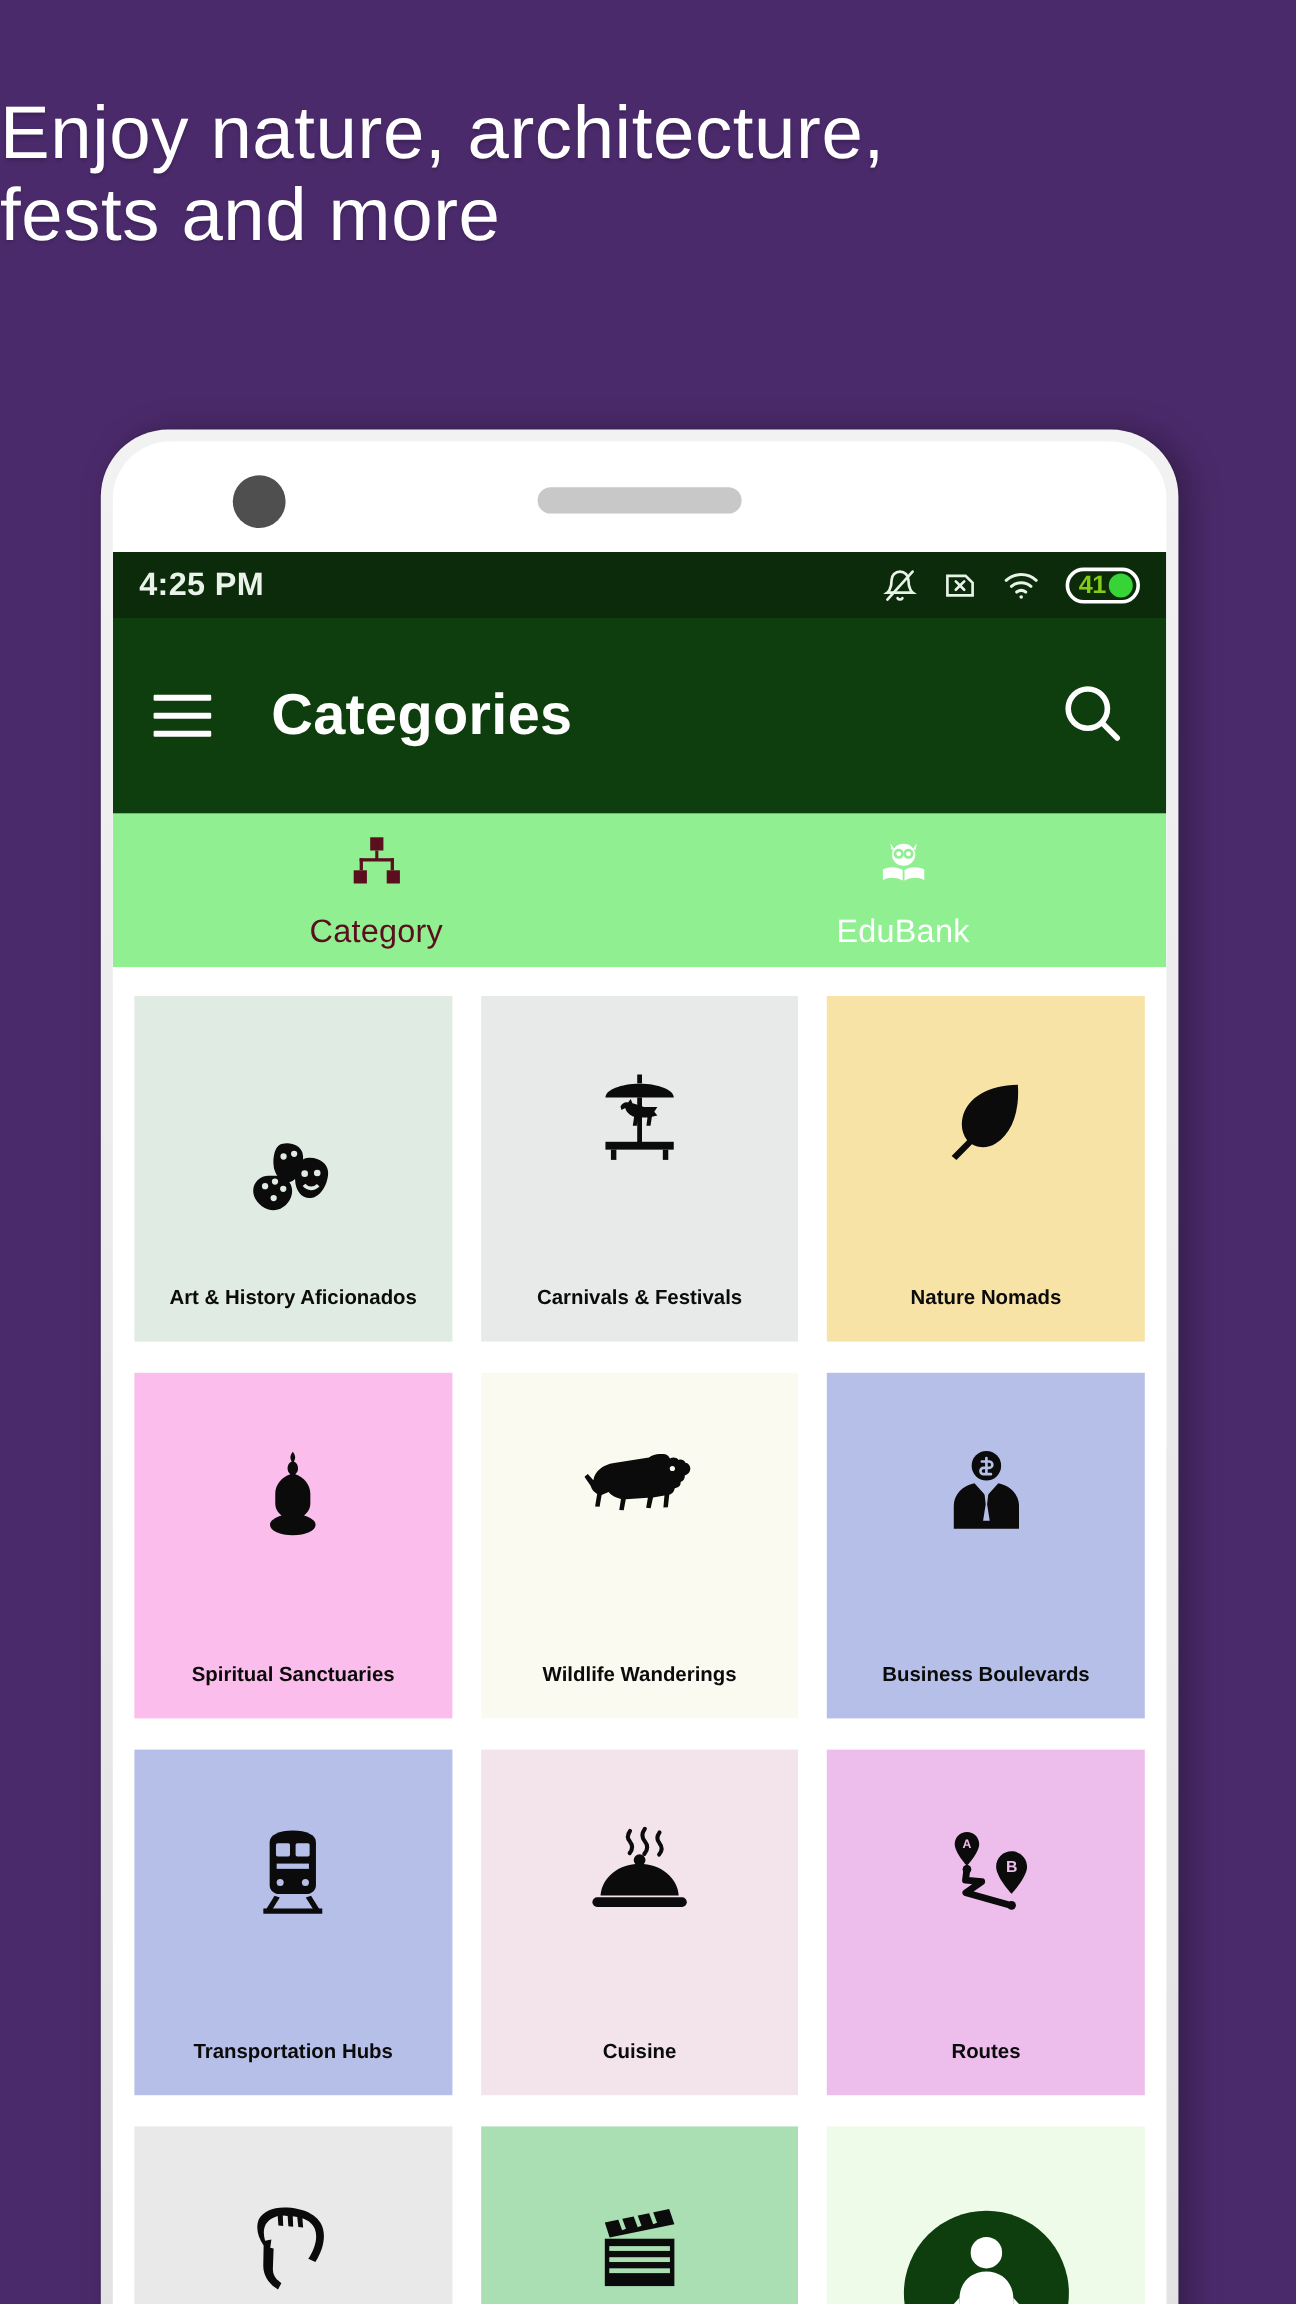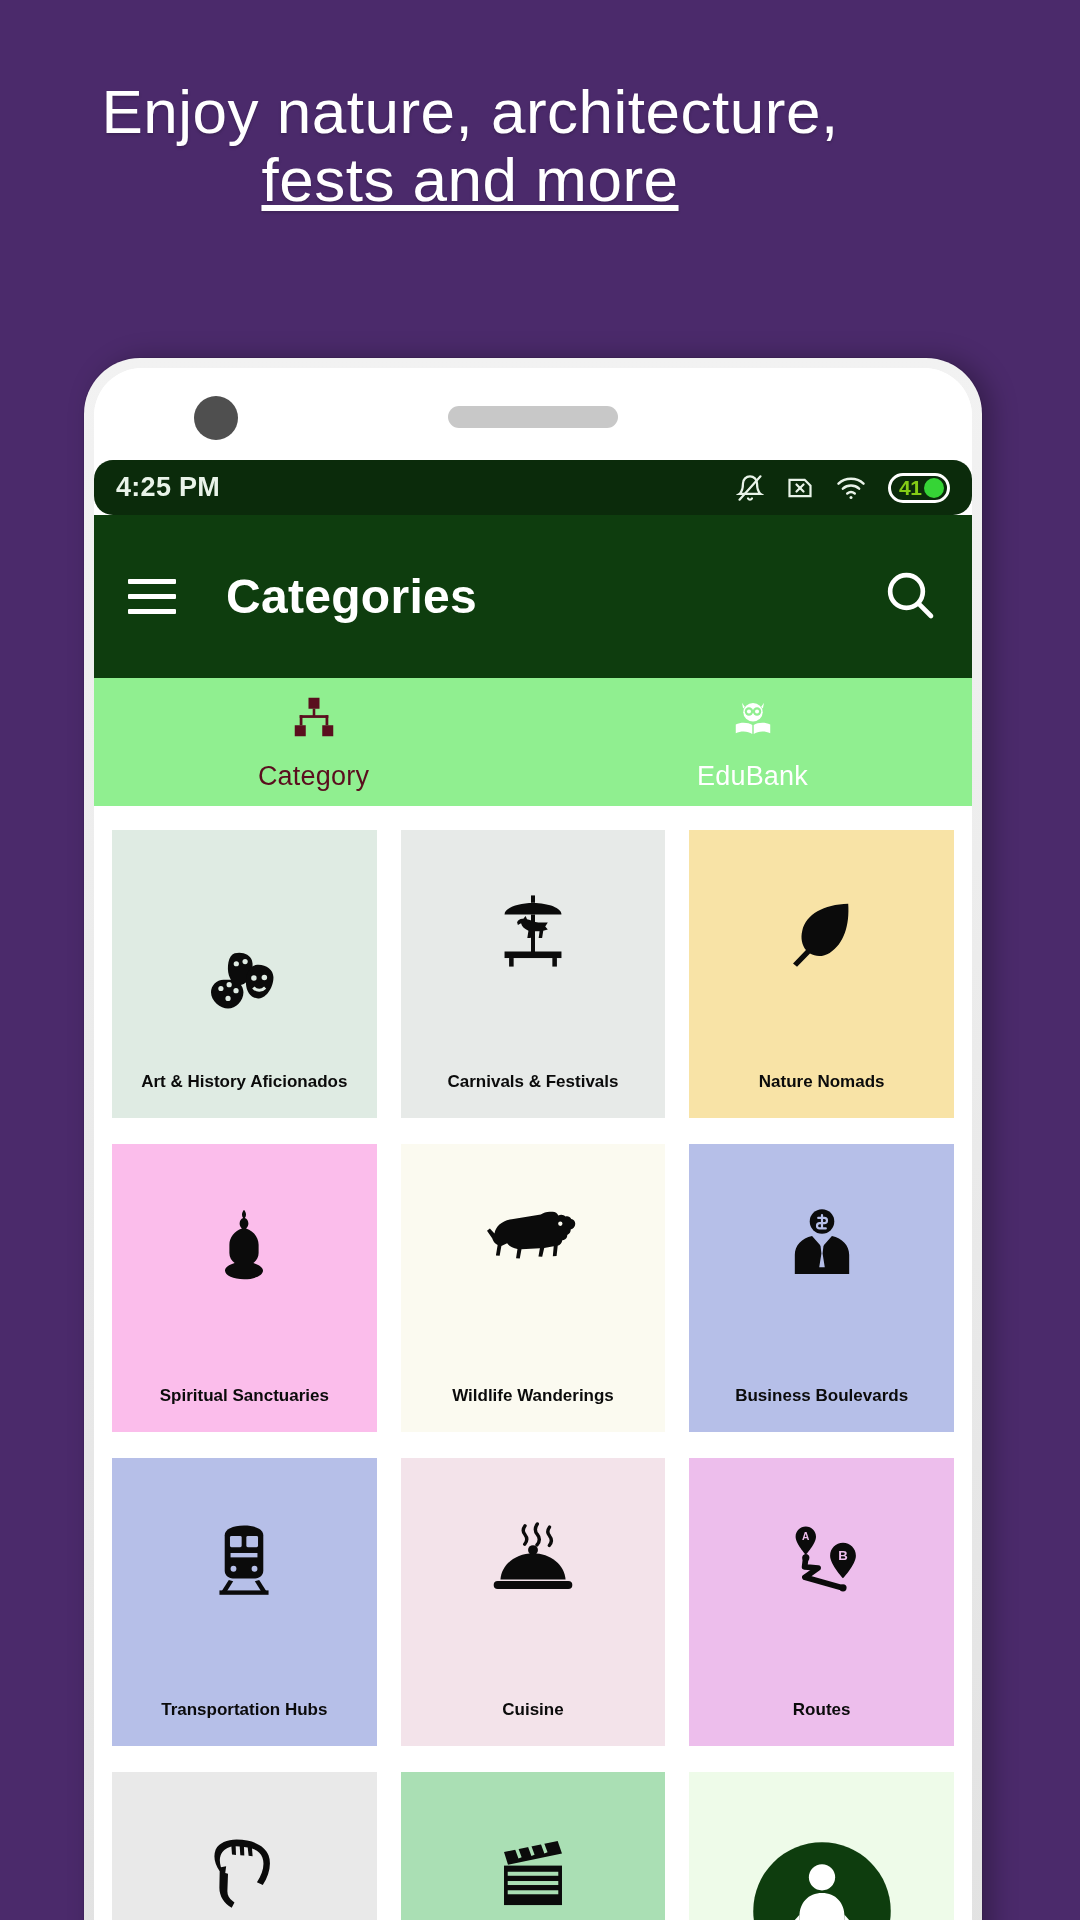--- a/index.html
+++ b/index.html
@@ -5,30 +5,30 @@
   * { margin:0; padding:0; box-sizing:border-box; }
   html,body{ width:1080px; height:1920px; overflow:hidden; }
   body{
     font-family:"Liberation Sans", sans-serif;
     background:#4b2a6b;
     position:relative;
   }
   
   .promo{
     position:absolute;
-    top:78px; left:12px; width:916px;
-    text-align:center;
+    top:78px; left:0; width:916px;
+    text-align:left;
     color:#ffffff;
     font-size:62px;
     line-height:1.10;
     font-weight:400;
     letter-spacing:0.5px;
     text-shadow:0 2px 3px rgba(0,0,0,.18);
   }
-  .promo .l2{ display:block;text-decoration:underline; }
+  .promo .l2{ display:block; }
 
   
   .phone{
     position:absolute;
     left:84px; top:358px;
     width:898px; height:1600px;
     border-radius:56px 56px 0 0;
     background:linear-gradient(180deg,#f2f2f2 0%,#e2e2e2 100%);
     box-shadow:0 0 0 1px rgba(0,0,0,.08), 10px 0 26px rgba(0,0,0,.28);
     padding:10px;
@@ -64,21 +64,20 @@
     position:relative;
     overflow:hidden;
   }
 
   
   .statusbar{
     height:55px; background:#0b2b0b;
     display:flex; align-items:center;
     padding:0 22px;
     color:#e9f3e9;
-    border-radius:19px;
   }
   .status-time{ font-size:27px; font-weight:700; letter-spacing:.3px; }
   .status-icons{ margin-left:auto; display:flex; align-items:center; gap:22px; }
   .status-icons svg{ display:block; }
   .battery{
     display:flex; align-items:center; justify-content:flex-end;
     width:62px; height:30px; border:3px solid #ffffff; border-radius:16px;
     position:relative; padding-right:3px;
   }
   .battery-fill{

